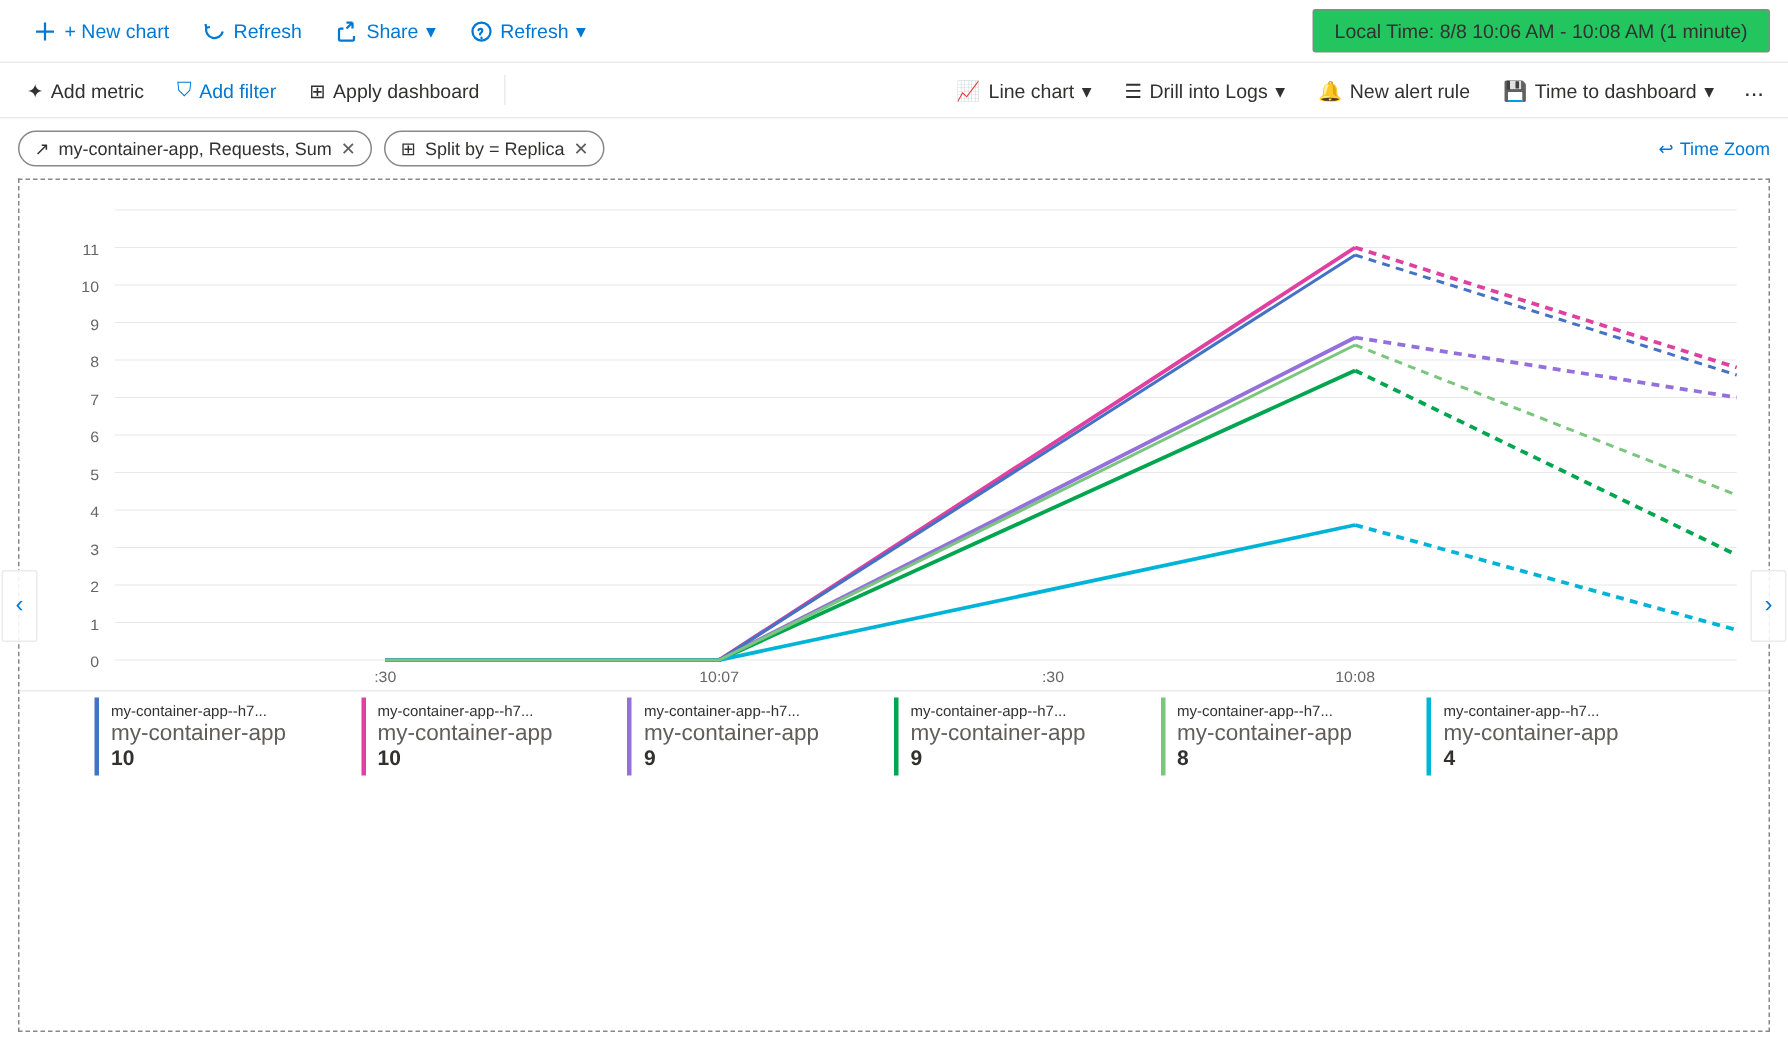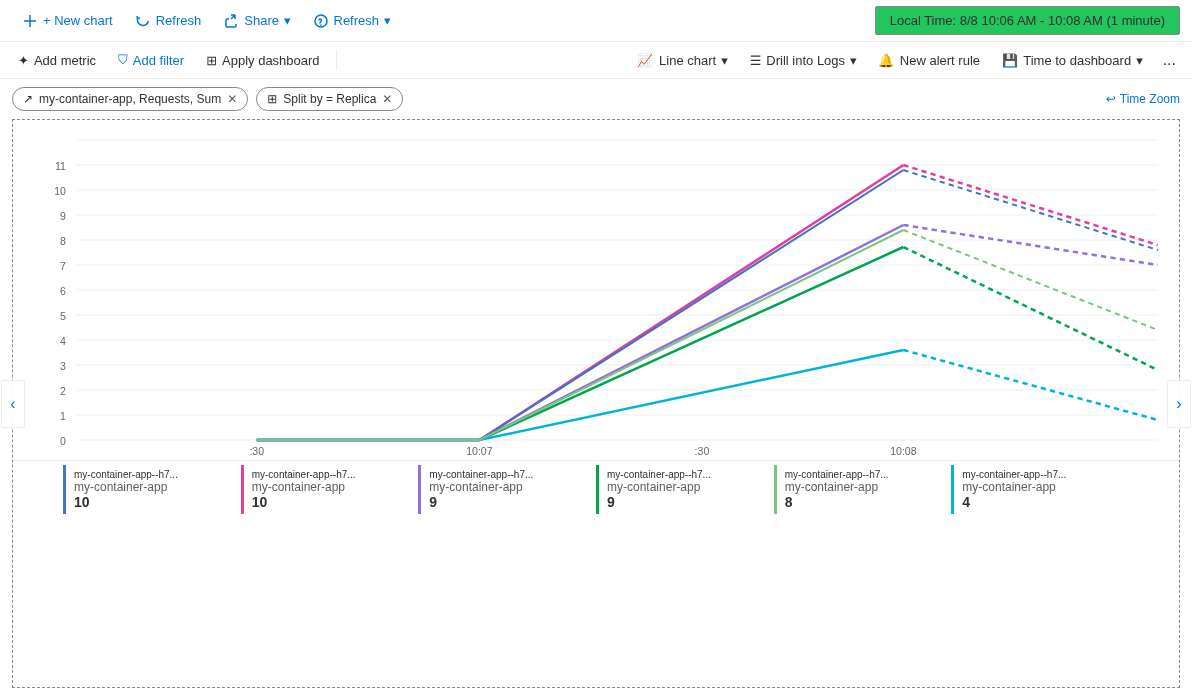--- a/index.html
+++ b/index.html
@@ -79,21 +79,21 @@
     
     .legend {
       display: flex; padding: 4px 50px; gap: 0; border-top: 1px solid #edebe9;
       overflow: hidden;
     }
     .legend-item {
       display: flex; flex-direction: column; padding: 4px 8px; border-left: 3px solid #ccc;
       flex: 1; min-width: 0;
     }
     .legend-label { font-size: 10px; color: #323130; white-space: nowrap; overflow: hidden; text-overflow: ellipsis; }
-    .legend-sub { font-size: 12px; color: #605e5c; white-space: nowrap; overflow: hidden; text-overflow: ellipsis; }
+    .legend-sub { font-size: 15px; color: #605e5c; white-space: nowrap; overflow: hidden; text-overflow: ellipsis; }
     .legend-value { font-size: 14px; font-weight: 600; color: #323130; }
 
     .main-content {
       display: flex; flex-direction: column; height: calc(100% - 42px);
     }
     .chart-section {
       flex: 1; display: flex; flex-direction: column; min-height: 0;
     }
   </style>
 </head>

